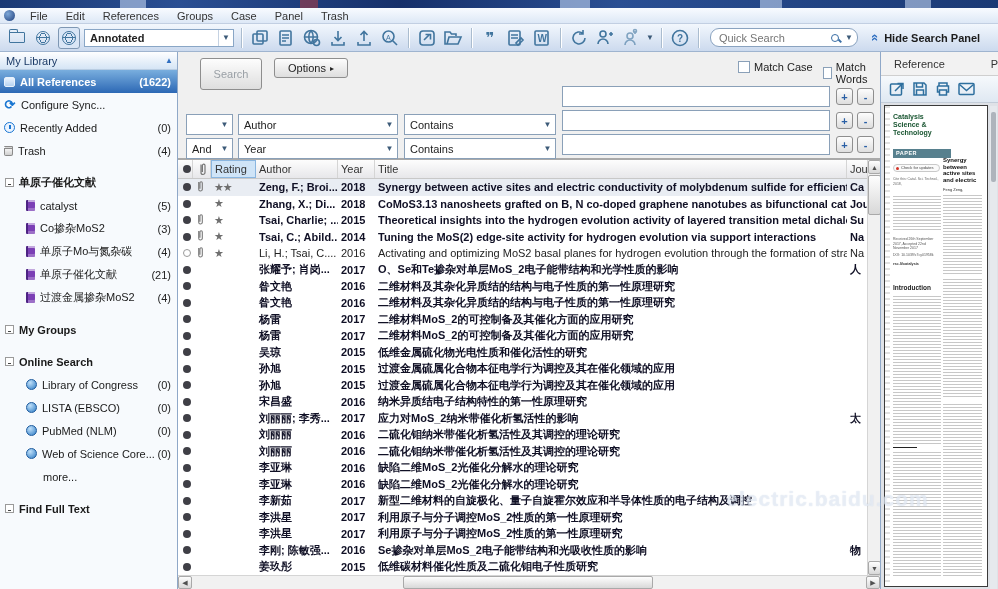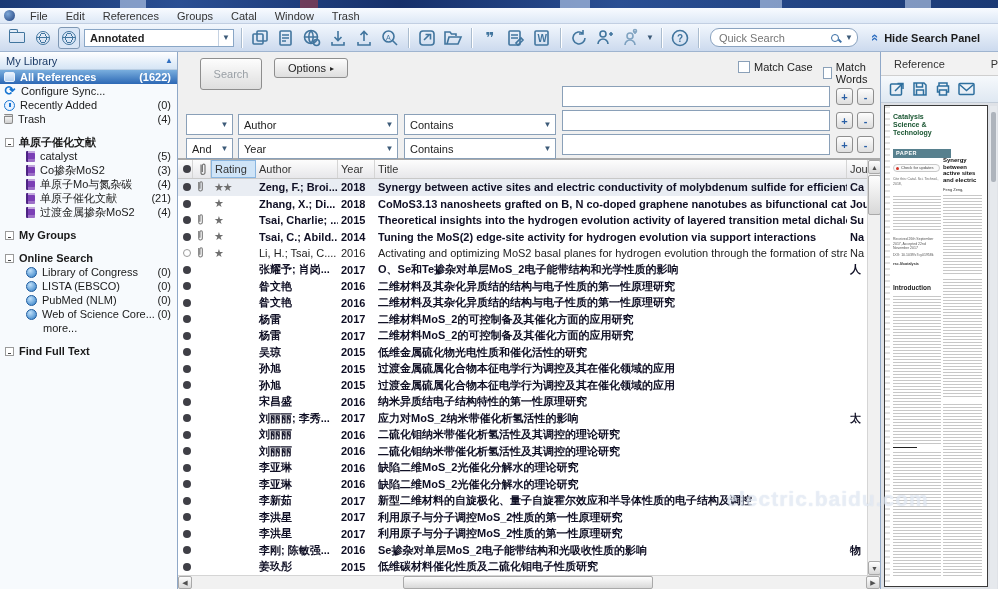--- a/index.html
+++ b/index.html
@@ -40,21 +40,21 @@
   #hide-search { display:flex; align-items:center; gap:5px; font-weight:bold; color:#1c1c1c;
     margin-left:10px; white-space:nowrap; }
   .chev-up { display:inline-block; transform:rotate(90deg); color:#2f6fc1; font-weight:bold; font-size:13px; }
 
   
   #sidebar { position:absolute; left:0; top:52px; width:178px; height:537px;
     background:#f7fafd; border-right:1px solid #8fa8c8; overflow:hidden; }
   #sidebar-header { height:18px; background:linear-gradient(#fefeff,#d5e5f5);
     border-bottom:1px solid #b9cde2; display:flex; align-items:center; padding:0 4px 0 6px; color:#1b3a66; }
   #sidebar-header .tri { margin-left:auto; color:#2f6fc1; font-size:8px; }
-  .sb-item { height:14px; display:flex; align-items:center; padding:0 6px 0 4px; white-space:nowrap; color:#1a1a1a; }
+  .sb-item { height:23px; display:flex; align-items:center; padding:0 6px 0 4px; white-space:nowrap; color:#1a1a1a; }
   .sb-item .cnt { margin-left:auto; color:#222; }
   .sb-item.selected { background:linear-gradient(#79aede,#2c68b5); color:#fff; font-weight:bold; }
   .sb-item.selected .cnt { color:#fff; }
   .sb-item.section { font-weight:bold; margin-top:9px; }
   .sb-item.child { padding-left:26px; }
   .ic { width:12px; height:12px; margin-right:5px; flex:none; display:flex;
     align-items:center; justify-content:center; position:relative; }
   .ic-allrefs { background:linear-gradient(#eaf3ff,#b6d2f0); border:1px solid #e8f1fb; border-radius:2px;
     width:11px; height:10px; }
   .ic-sync::before { content:"⟳"; color:#1976d2; font-weight:bold; font-size:13px; line-height:12px; }
@@ -195,22 +195,22 @@
 </div>
 
 <div id="menubar">
   <div id="app-logo"></div>
   <div style="display:flex">
 
   <span class="menu-item">File</span>
       <span class="menu-item">Edit</span>
       <span class="menu-item">References</span>
       <span class="menu-item">Groups</span>
-      <span class="menu-item">Catal</span>
-      <span class="menu-item">Window</span>
+      <span class="menu-item">Case</span>
+      <span class="menu-item">Panel</span>
       <span class="menu-item">Trash</span>
     </div>
 </div>
 
 <div id="toolbar">
   <span class="tbi">
       <span class="sh-folder"></span>
     </span>
   <span class="tbi">
       <span class="sh-globe"></span>

